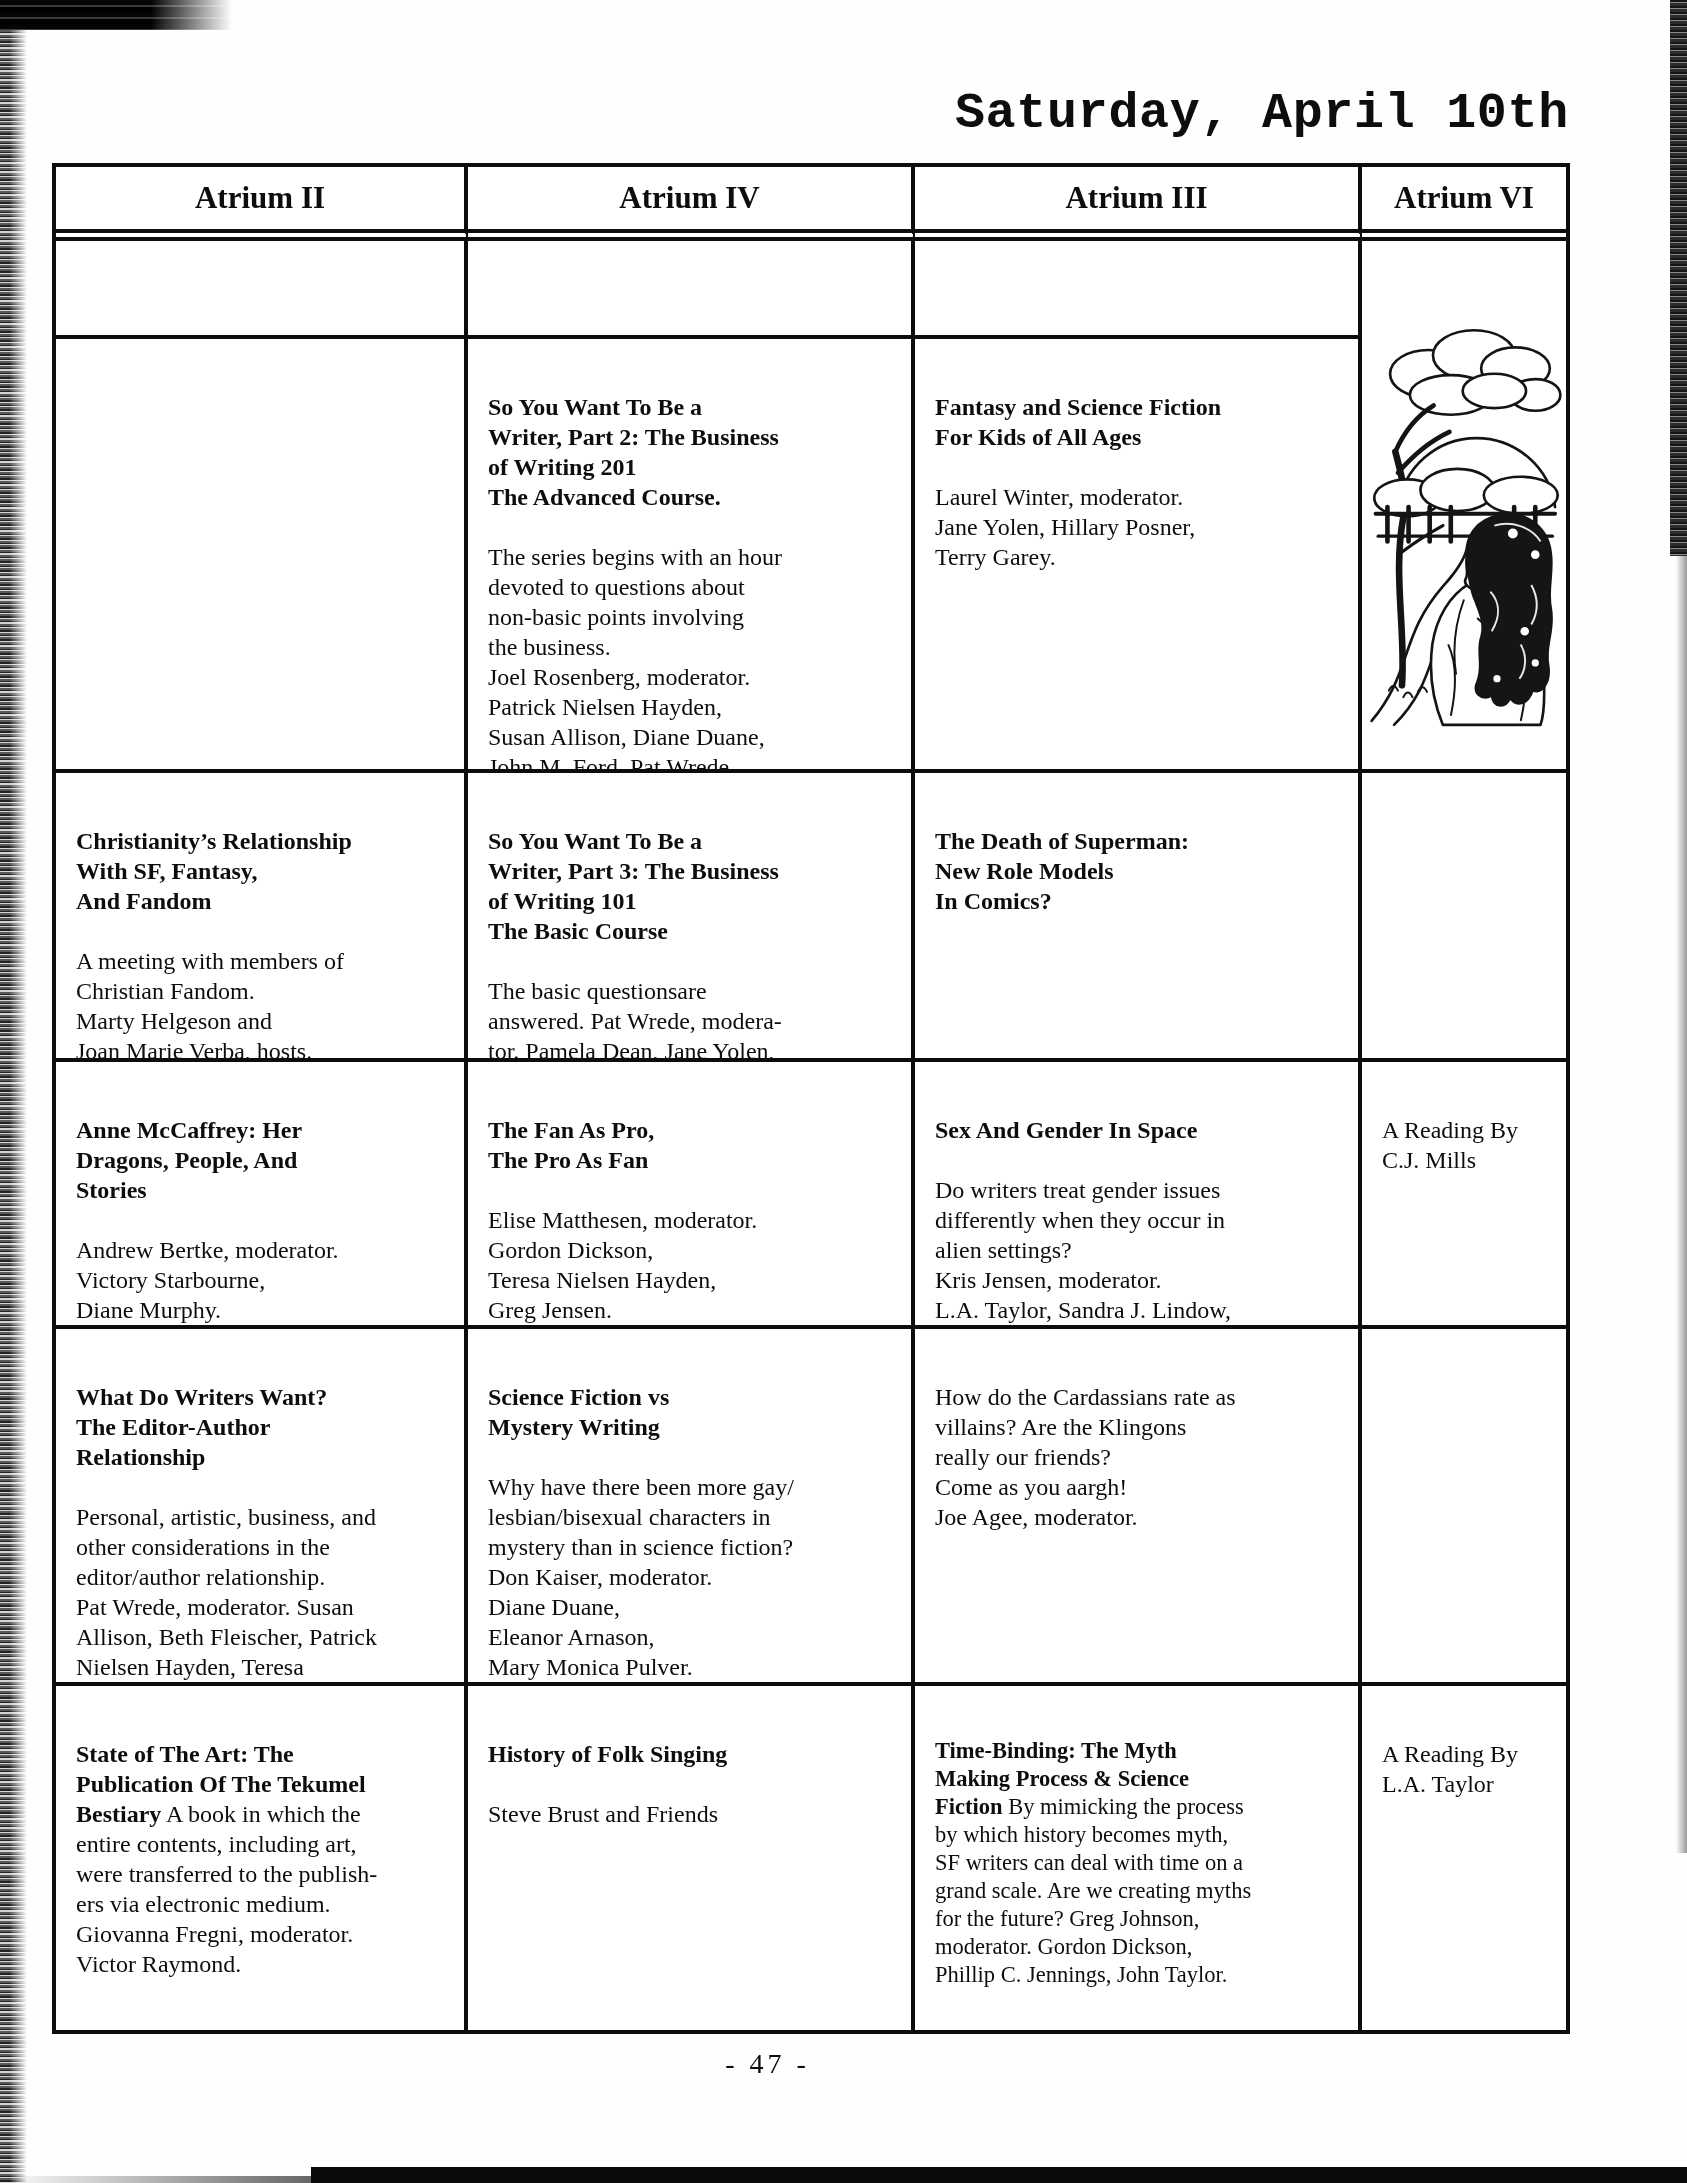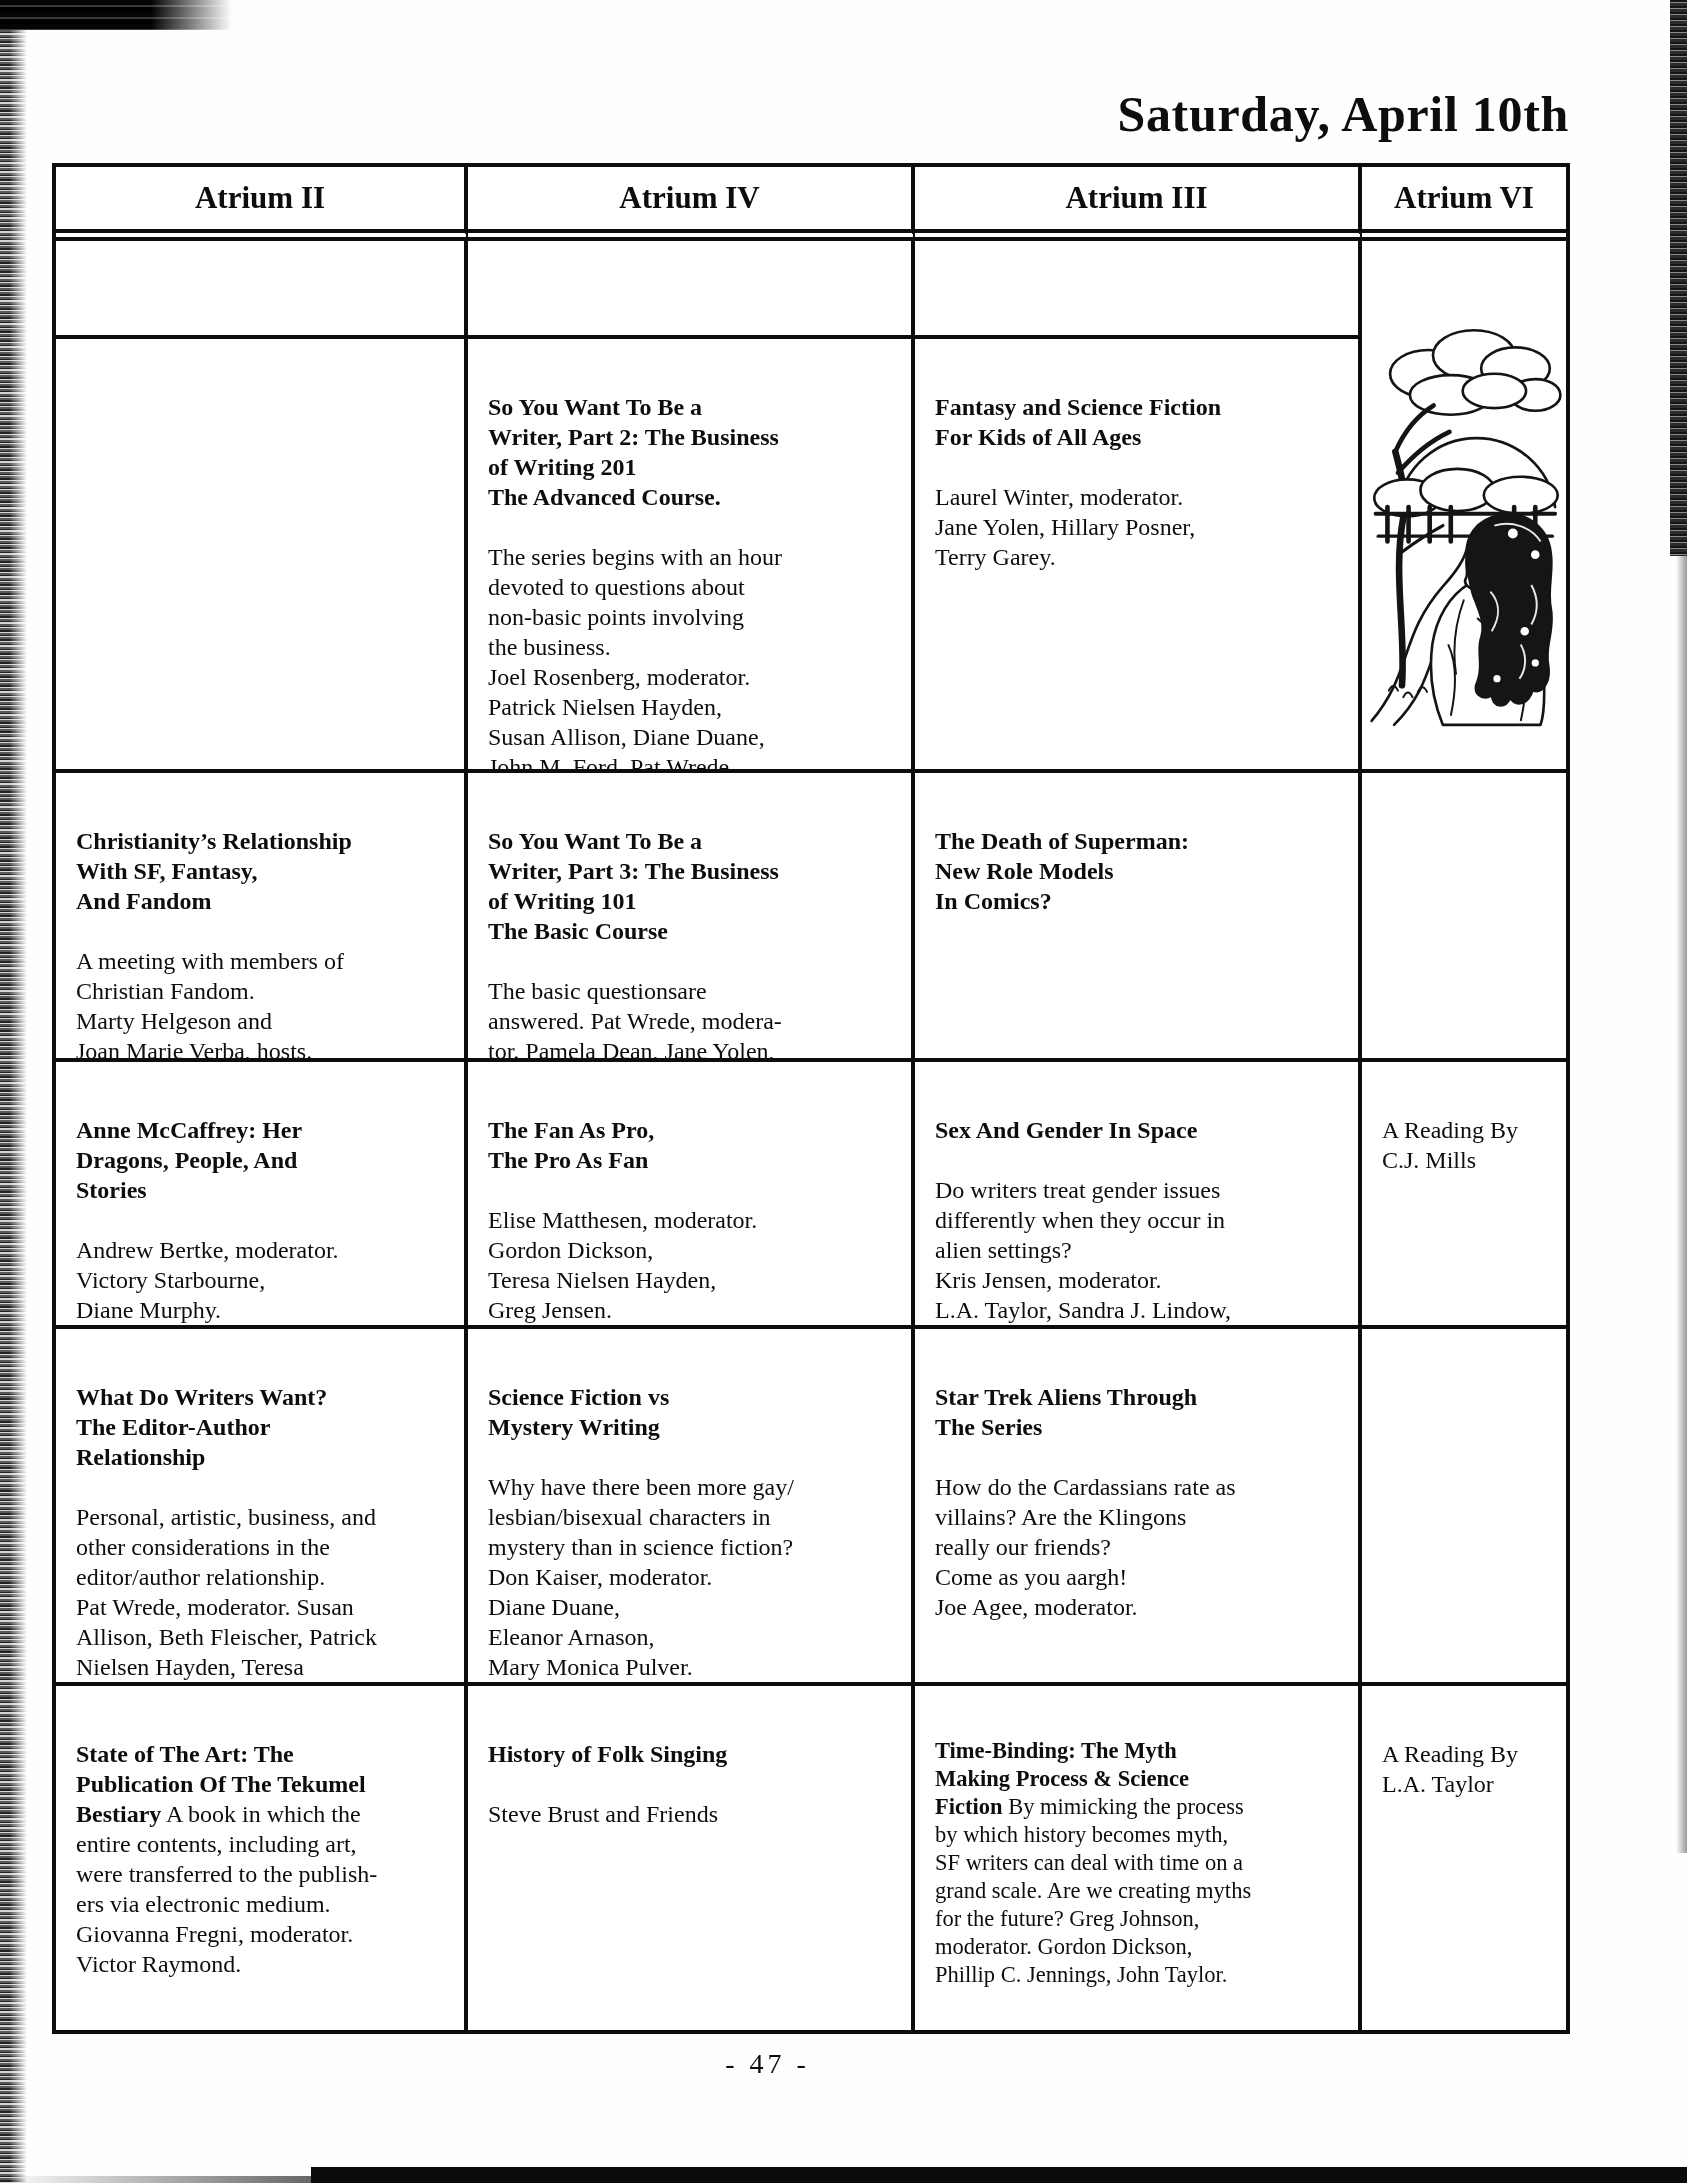--- a/index.html
+++ b/index.html
@@ -3,21 +3,21 @@
 <meta charset="utf-8">
 <style>
   html,body{margin:0;padding:0;}
   body{
     width:1687px;height:2183px;position:relative;overflow:hidden;
     background:#fefefe;color:#0d0d0d;
     font-family:"Liberation Serif","DejaVu Serif",serif;
   }
   .title{
     position:absolute;top:85px;right:118px;
-    font-size:50px;font-weight:bold;letter-spacing:0.7px;
+    font-size:50px;font-weight:bold;letter-spacing:0.7px;font-family:Liberation Mono, monospace;
   }
   .tbl{
     position:absolute;left:52px;top:163px;width:1518px;height:1871px;
     border:4.6px solid #0d0d0d;background:#fff;
     display:grid;box-sizing:border-box;
     grid-template-columns:412px 447px 447px 1fr;
     grid-template-rows:74px 98px 434px 289px 267px 357px 1fr;
   }
   .c{
     border-right:4px solid #0d0d0d;border-bottom:4px solid #0d0d0d;
@@ -244,22 +244,20 @@
 Mystery Writing</div>
       <div class="cell-body">Why have there been more gay/
 lesbian/bisexual characters in
 mystery than in science fiction?
 Don Kaiser, moderator.
 Diane Duane,
 Eleanor Arnason,
 Mary Monica Pulver.</div>
     </div>
     <div class="c">
-      <div class="cell-title">Star Trek Aliens Through
-The Series</div>
       <div class="cell-body">How do the Cardassians rate as
 villains?  Are the Klingons
 really our friends?
 Come as you aargh!
 Joe Agee, moderator.</div>
     </div>
     <div class="c lc"></div>
 
     <div class="c lr">
       <div><span class="b">State of The Art: The

